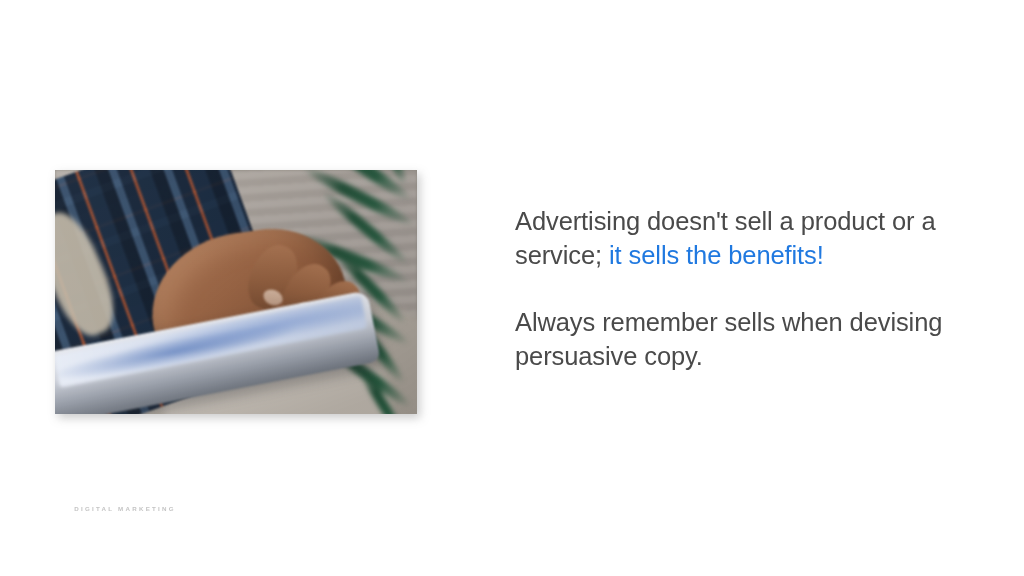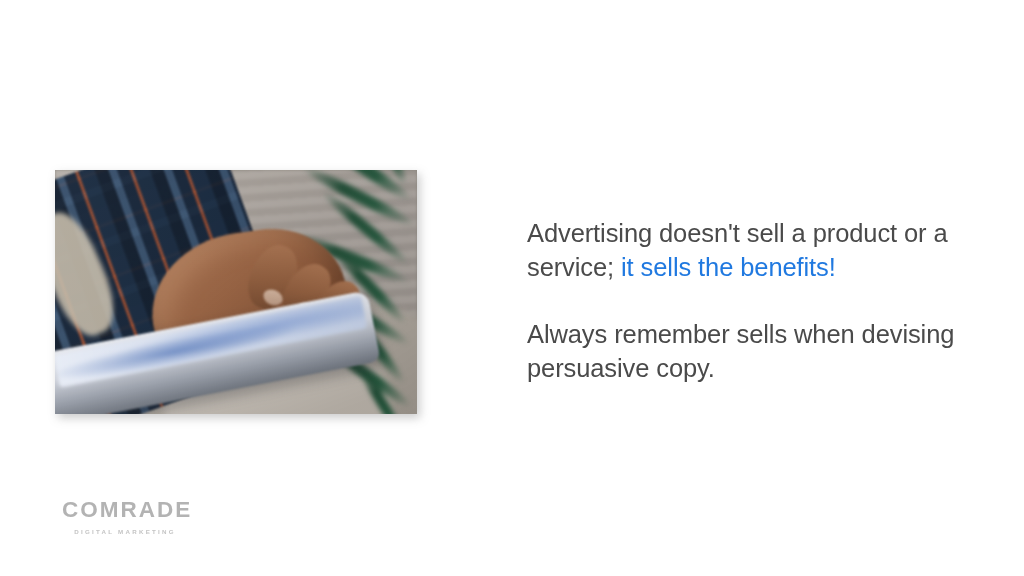--- a/index.html
+++ b/index.html
@@ -196,21 +196,21 @@
     position: absolute;
     left: 511px;
     top: 200px;
     width: 470px;
   }
   .para {
     color: #4a4a4a;
     font-size: 25.5px;
     line-height: 34px;
     letter-spacing: -0.1px;
-    margin: 16px;
+    margin: 4px;
     font-weight: 400;
   }
   .para + .para {
     margin-top: 33px;
   }
   .hl {
     color: #2079e0;
   }
 
   
@@ -280,17 +280,16 @@
       <div class="photo-grain"></div>
     </div>
   </div>
 
   <div class="copy">
     <p class="para"><span>Advertising doesn't sell a product or a service; </span><span class="hl">it sells the benefits</span><span class="hl">!</span></p>
     <p class="para">Always remember sells when devising persuasive copy.</p>
   </div>
 
   <div class="logo">
-    <div class="logo-name">COMRADE</div>
     <div class="logo-tag">DIGITAL MARKETING</div>
   </div>
 
 </div>
 
 </body></html>

